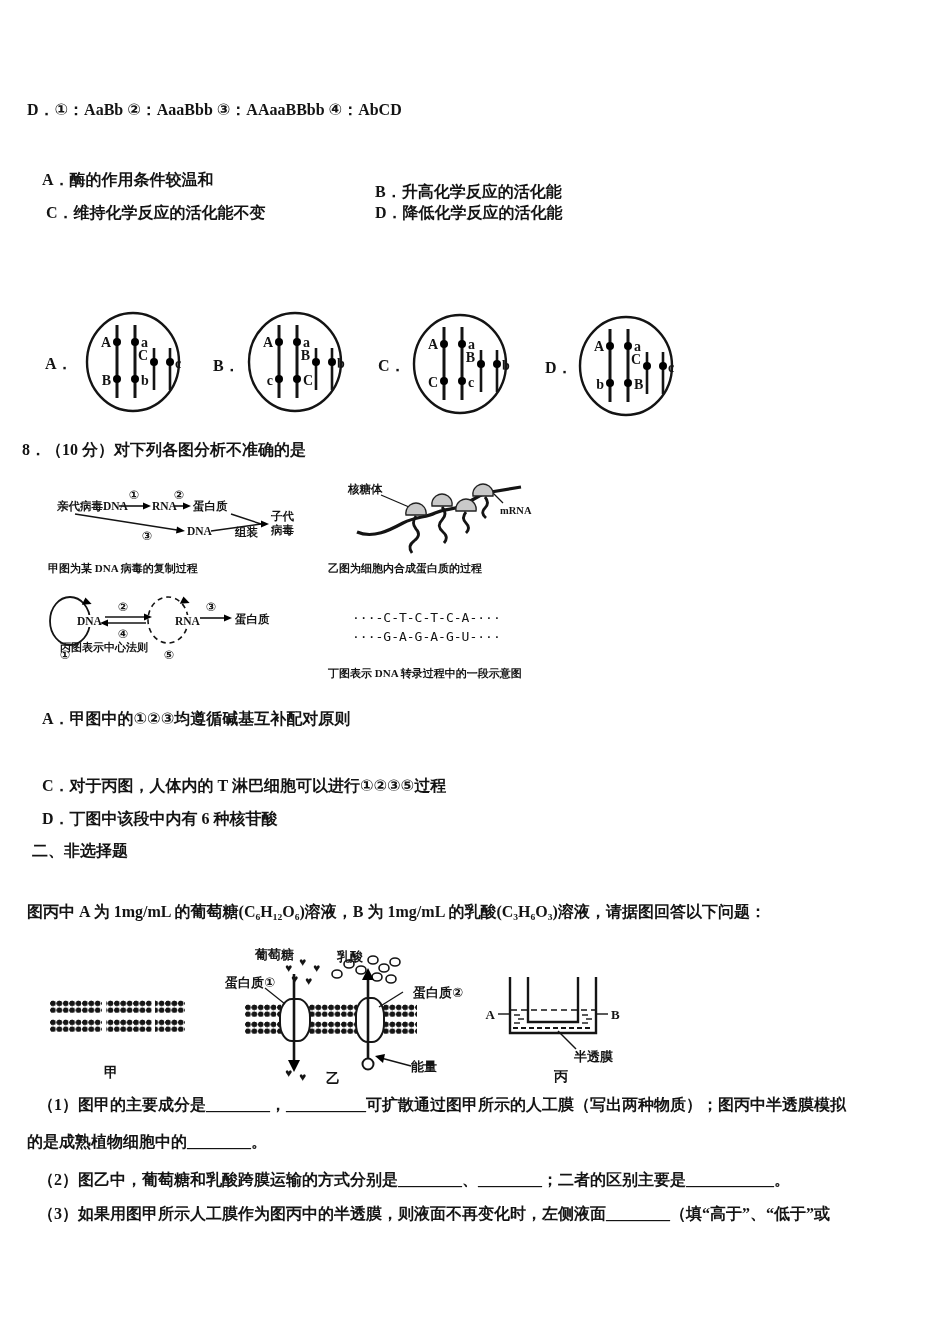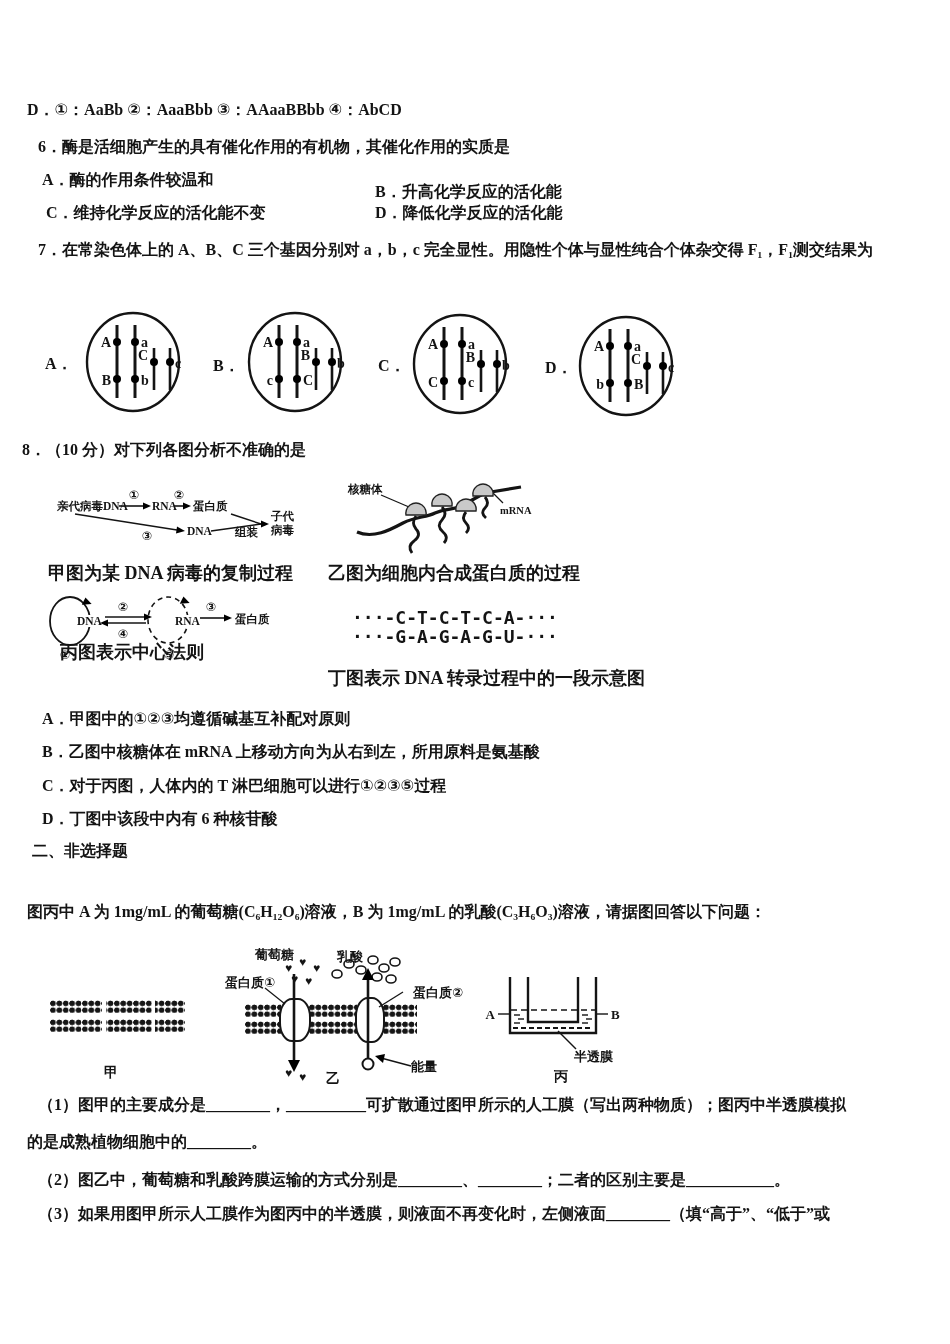--- a/index.html
+++ b/index.html
@@ -1,45 +1,43 @@
 <!DOCTYPE html>
 <html><head>
 <meta charset="utf-8">
 <style>
   html,body{margin:0;padding:0;background:#e8e8e8;}
   .page{position:relative;width:950px;height:1344px;background:#ffffff;color:#141414;
         font-family:"Liberation Serif","DejaVu Serif","DejaVu Sans",serif;font-weight:700;
         margin:0 auto;overflow:hidden;}
   .t{position:absolute;white-space:nowrap;font-size:16px;line-height:1.1;}
-  .cap{position:absolute;white-space:nowrap;font-size:18px;font-family:Liberation Serif, serif;}
+  .cap{position:absolute;white-space:nowrap;font-size:11px;font-family:Liberation Serif, serif;}
   .lbl{position:absolute;white-space:nowrap;font-size:13px;}
   .biglbl{position:absolute;white-space:nowrap;font-size:14px;}
-  .seq{position:absolute;font-family:"DejaVu Sans Mono",monospace;font-weight:700;
-       font-size:18px;line-height:19px;white-space:pre;}
+  .seq{position:absolute;font-family:"DejaVu Sans Mono",monospace;font-weight:400;
+       font-size:13px;line-height:19px;white-space:pre;}
   svg.fig{position:absolute;overflow:visible;}
   svg text{font-family:"Liberation Serif","DejaVu Serif","DejaVu Sans",serif;font-weight:700;fill:#141414;}
   .dots{position:absolute;background-image:radial-gradient(circle at 3px 3.4px,#161616 2.6px,transparent 3.1px);
         background-size:6.4px 6.8px;}
   .gap{position:absolute;background:#fff;}
   .chan{position:absolute;border:2.2px solid #161616;border-radius:13px/19px;background:#fff;}
 </style>
 </head>
 <body>
 
 <div class="page">
 
   <div class="t" style="left:27px;top:101px">D．①：AaBb  ②：AaaBbb  ③：AAaaBBbb  ④：AbCD</div>
 
-  <div class="t" style="left:38px;top:138px">6．酶是活细胞产生的具有催化作用的有机物，其催化作用的实质是</div>
   <div class="t" style="left:42px;top:171px">A．酶的作用条件较温和</div>
   <div class="t" style="left:375px;top:183px">B．升高化学反应的活化能</div>
   <div class="t" style="left:46px;top:204px">C．维持化学反应的活化能不变</div>
   <div class="t" style="left:375px;top:204px">D．降低化学反应的活化能</div>
 
-  <div class="t" style="left:38px;top:241px">7．在常染色体上的 A、B、C 三个基因分别对 a，b，c 完全显性。用隐性个体与显性纯合个体杂交得 F₁，F₁测交结果为</div>
 
   <div class="t" style="left:45px;top:355px">A．</div>
   <svg class="fig" style="left:84px;top:310px" width="104" height="104" viewBox="0 0 104 104">
     <ellipse cx="49" cy="52" rx="46" ry="49" fill="none" stroke="#141414" stroke-width="2.4"></ellipse>
     <line x1="33" y1="15" x2="33" y2="88" stroke="#141414" stroke-width="3"></line>
     <line x1="51" y1="15" x2="51" y2="88" stroke="#141414" stroke-width="3"></line>
     <circle cx="33" cy="32" r="4"></circle>
       <circle cx="51" cy="32" r="4"></circle>
     <circle cx="33" cy="69" r="4"></circle>
       <circle cx="51" cy="69" r="4"></circle>
@@ -189,21 +187,20 @@
     <polygon points="176,22.5 184,26 176,29.5"></polygon>
     <text x="163" y="19" font-size="12" text-anchor="middle">③</text>
     <text x="187" y="31" font-size="11.5">蛋白质</text>
   </svg>
   <div class="cap" style="left:60px;top:640px">丙图表示中心法则</div>
 
   <div class="seq" style="left:352px;top:608px"><span>···-C-T-C-T-C-A-···</span><br><span>···-G-A-G-A-G-U-···</span></div>
   <div class="cap" style="left:328px;top:666px">丁图表示 DNA 转录过程中的一段示意图</div>
 
   <div class="t" style="left:42px;top:710px">A．甲图中的①②③均遵循碱基互补配对原则</div>
-  <div class="t" style="left:42px;top:743px">B．乙图中核糖体在 mRNA 上移动方向为从右到左，所用原料是氨基酸</div>
   <div class="t" style="left:42px;top:777px">C．对于丙图，人体内的 T 淋巴细胞可以进行①②③⑤过程</div>
   <div class="t" style="left:42px;top:810px">D．丁图中该段中内有 6 种核苷酸</div>
 
   <div class="t" style="left:32px;top:842px">二、非选择题</div>
 
   <div class="t" style="left:27px;top:903px">图丙中 A 为 1mg/mL 的葡萄糖(C₆H₁₂O₆)溶液，B 为 1mg/mL 的乳酸(C₃H₆O₃)溶液，请据图回答以下问题：</div>
 
   <div>
     <div class="dots" style="left:50px;top:1000px;width:135px;height:13px"></div>
     <div class="dots" style="left:50px;top:1019px;width:135px;height:13px"></div>

